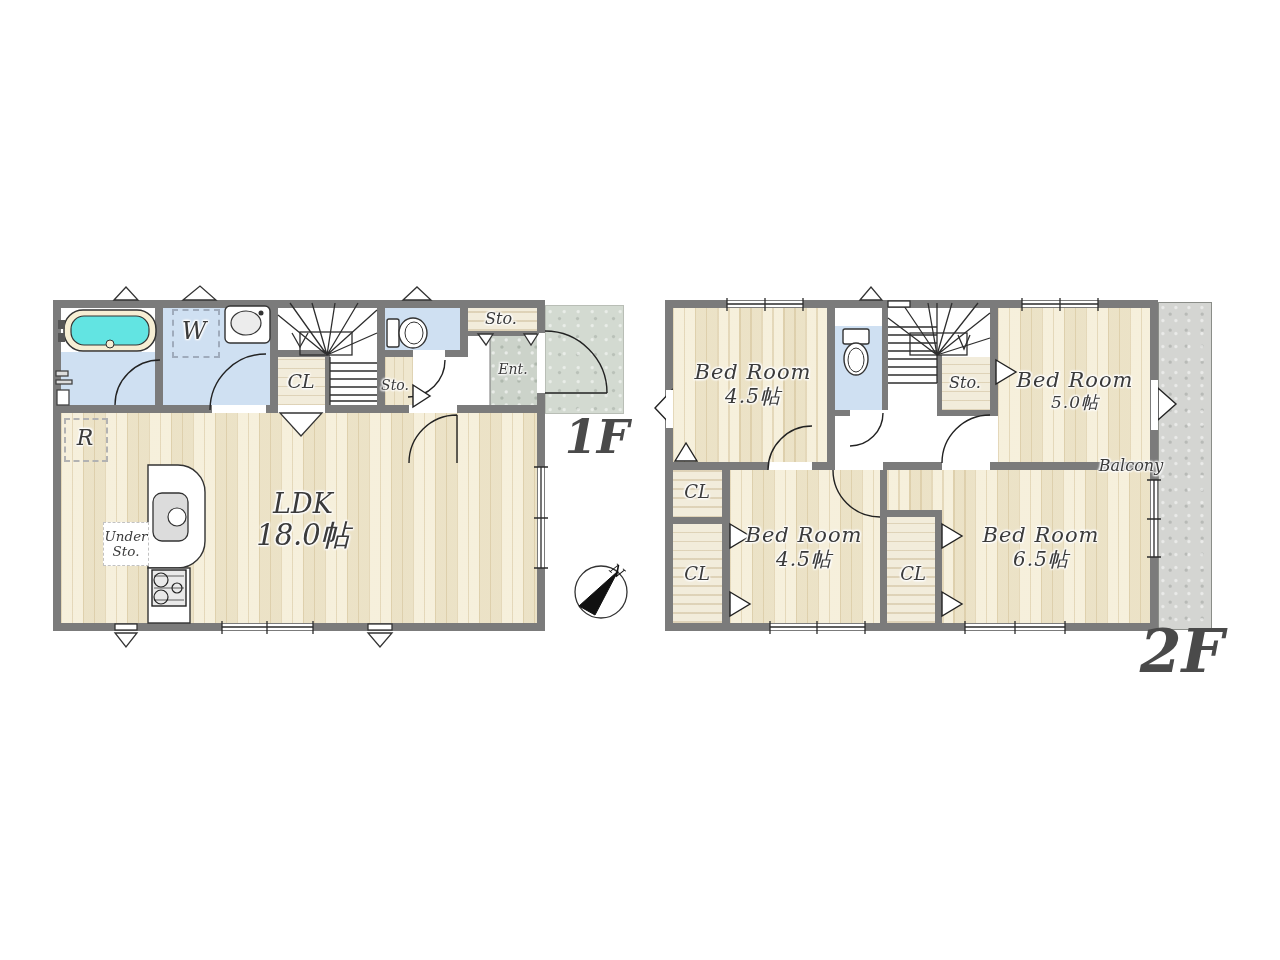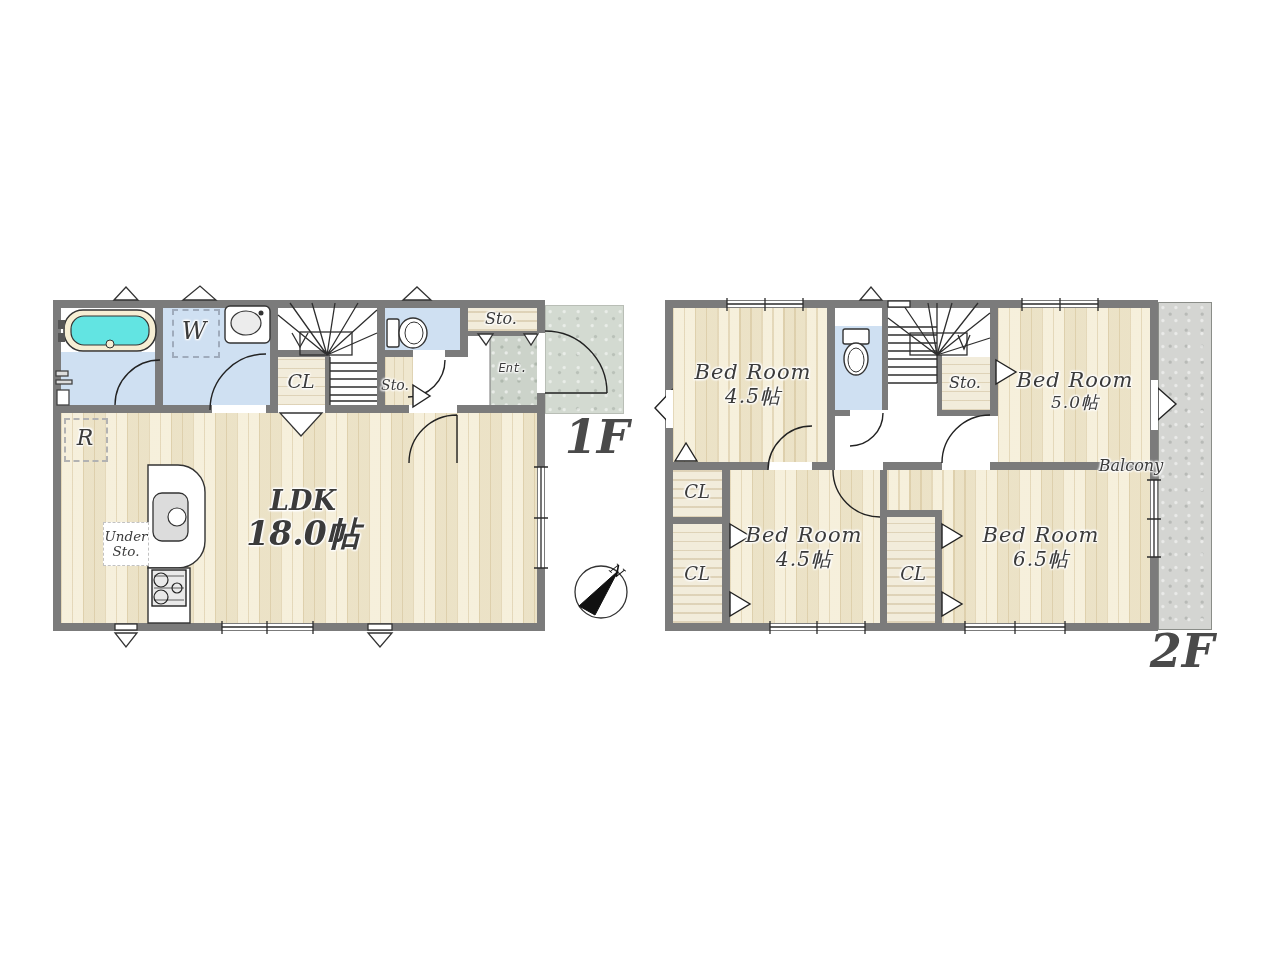--- a/index.html
+++ b/index.html
@@ -232,24 +232,24 @@
       <polygon points="618,571 579,606 595,615" fill="#111" stroke="#111"></polygon>
       <text x="612" y="572" font-size="15" font-style="italic" fill="#111" transform="rotate(40 612 567)">N</text>
     </g>
   </svg>
 
   <div class="dashedbox" style="left:172px;top:309px;width:44px;height:45px;border-color:#9fabbc;"></div>
   <div class="lbl" style="left:194px;top:331px;font-size:24px;">W</div>
   <div class="lbl" style="left:301px;top:382px;font-size:19px;">CL</div>
   <div class="lbl" style="left:395px;top:386px;font-size:14px;">Sto.</div>
   <div class="lbl" style="left:501px;top:319px;font-size:16px;">Sto.</div>
-  <div class="lbl" style="left:513px;top:370px;font-size:12px;font-family:Liberation Mono, monospace;">Ent.</div>
-  <div class="lbl" style="left:303px;top:520px;font-size:27px;font-weight:bold;">
+  <div class="lbl" style="left:513px;top:370px;font-size:14px;">Ent.</div>
+  <div class="lbl" style="left:303px;top:520px;font-size:27px;">
     <div>LDK</div>
-    <div style="font-size:33px;">18.0帖</div>
+    <div style="font-size:29px;">18.0帖</div>
   </div>
   <div class="whitebox" style="left:103px;top:522px;width:44px;height:42px;"></div>
   <div class="lbl" style="left:126px;top:544px;font-size:13.5px;">
     <div>Under</div>
     <div>Sto.</div>
   </div>
   <div class="dashedbox" style="left:64px;top:418px;width:40px;height:40px;"></div>
   <div class="lbl" style="left:85px;top:438px;font-size:22px;">R</div>
   <div class="floorlbl" style="left:597px;top:437px;font-size:46px;">1F</div>
 
@@ -267,15 +267,15 @@
   </div>
   <div class="lbl" style="left:1041px;top:547px;font-size:21px;letter-spacing:1px;">
     <div>Bed Room</div>
     <div style="font-size:20px;">6.5帖</div>
   </div>
   <div class="lbl" style="left:965px;top:383px;font-size:16px;">Sto.</div>
   <div class="lbl" style="left:697px;top:492px;font-size:18px;">CL</div>
   <div class="lbl" style="left:697px;top:574px;font-size:18px;">CL</div>
   <div class="lbl" style="left:913px;top:574px;font-size:18px;">CL</div>
   <div class="lbl" style="left:1131px;top:466px;font-size:16px;">Balcony</div>
-  <div class="floorlbl" style="left:1182px;top:651px;font-size:46px;">2F</div>
+  <div class="floorlbl" style="left:1182px;top:651px;font-size:60px;">2F</div>
 
 </div>
 
 </body></html>

